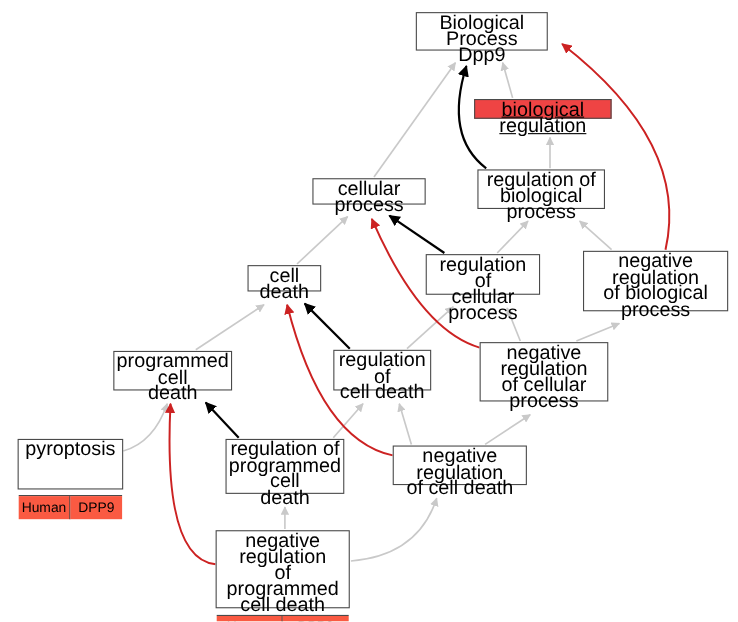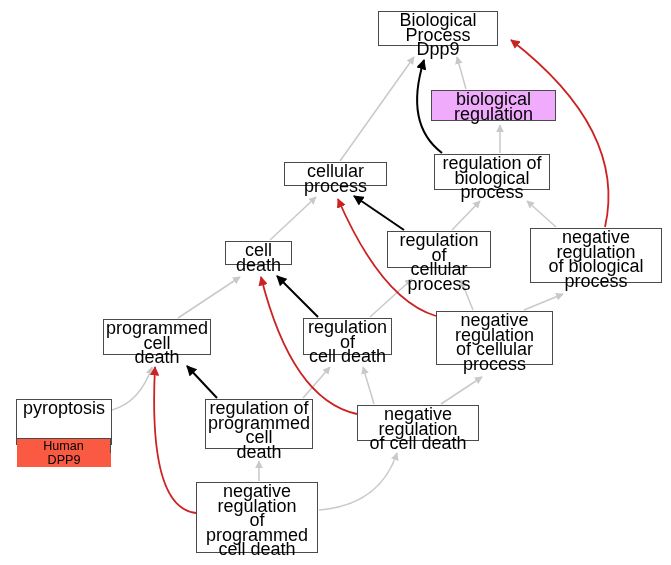--- a/index.html
+++ b/index.html
@@ -44,25 +44,24 @@
     text-align: center;
     font-size: 18px;
     line-height: 14.6px;
     color: #000000;
     padding: 1px 4px 2px 4px;
     white-space: pre-line;
     box-sizing: border-box;
   }
   .gene-row {
     display: flex;
-    flex-direction: column;
+    flex-direction: row;
     border-top: 1.6px solid #4a4a4a;
     height: 21px;
     flex: 0 0 auto;
-    margin-top: 20px;
   }
   .gene-cell {
     flex: 1 1 50%;
     display: flex;
     align-items: center;
     justify-content: center;
     font-size: 12.6px;
     line-height: 14px;
     color: #000000;
     box-sizing: border-box;
@@ -145,21 +144,21 @@
 
       <path d="M 196 513 Q 148 508 155 367" marker-end="url(#ah-red)"></path>
     </g>
   </svg>
 
   <div id="nodes">
       <div class="node" style="left: 378px; top: 11px; width: 120px; height: 35px; border-color: rgb(74, 74, 74); background: rgb(255, 255, 255);">
         <div class="node-label">Biological Process
 Dpp9</div>
       </div>
-      <div class="node" style="left: 431px; top: 90px; width: 125px; height: 31px; border-color: rgb(74, 74, 74); background: #f0abfc;">
+      <div class="node" style="left: 431px; top: 90px; width: 125px; height: 18px; border-color: rgb(74, 74, 74); background: #ef4444; text-decoration: underline;">
         <div class="node-label">biological regulation</div>
       </div>
       <div class="node" style="left: 284px; top: 162px; width: 103px; height: 24px; border-color: rgb(74, 74, 74); background: rgb(255, 255, 255);">
         <div class="node-label">cellular process</div>
       </div>
       <div class="node" style="left: 434px; top: 154px; width: 116px; height: 36px; border-color: rgb(74, 74, 74); background: rgb(255, 255, 255);">
         <div class="node-label">regulation of
 biological process</div>
       </div>
       <div class="node" style="left: 225px; top: 241px; width: 67px; height: 24px; border-color: rgb(74, 74, 74); background: rgb(255, 255, 255);">
@@ -180,21 +179,21 @@
       </div>
       <div class="node" style="left: 303px; top: 318px; width: 89px; height: 37px; border-color: rgb(74, 74, 74); background: rgb(255, 255, 255);">
         <div class="node-label">regulation of
 cell death</div>
       </div>
       <div class="node" style="left: 436px; top: 311px; width: 117px; height: 54px; border-color: rgb(74, 74, 74); background: rgb(255, 255, 255);">
         <div class="node-label">negative regulation
 of cellular
 process</div>
       </div>
-      <div class="node" style="left: 16px; top: 399px; width: 96px; height: 46px; border-color: rgb(74, 74, 74); background: rgb(255, 255, 255);">
+      <div class="node" style="left: 16px; top: 399px; width: 96px; height: 46px; border-color: rgb(74, 74, 74); background: rgb(255, 255, 255); gap: 32px;">
         <div class="node-label">pyroptosis</div>
         <div class="gene-row" style="border-top-color: rgb(74, 74, 74);">
           <div class="gene-cell species" style="background: rgb(250, 90, 66); border-right-color: rgb(74, 74, 74);">Human</div>
           <div class="gene-cell gene" style="background: rgb(250, 90, 66);">DPP9</div>
         </div>
       </div>
       <div class="node" style="left: 205px; top: 399px; width: 108px; height: 50px; border-color: rgb(74, 74, 74); background: rgb(255, 255, 255);">
         <div class="node-label">regulation of
 programmed cell
 death</div>

